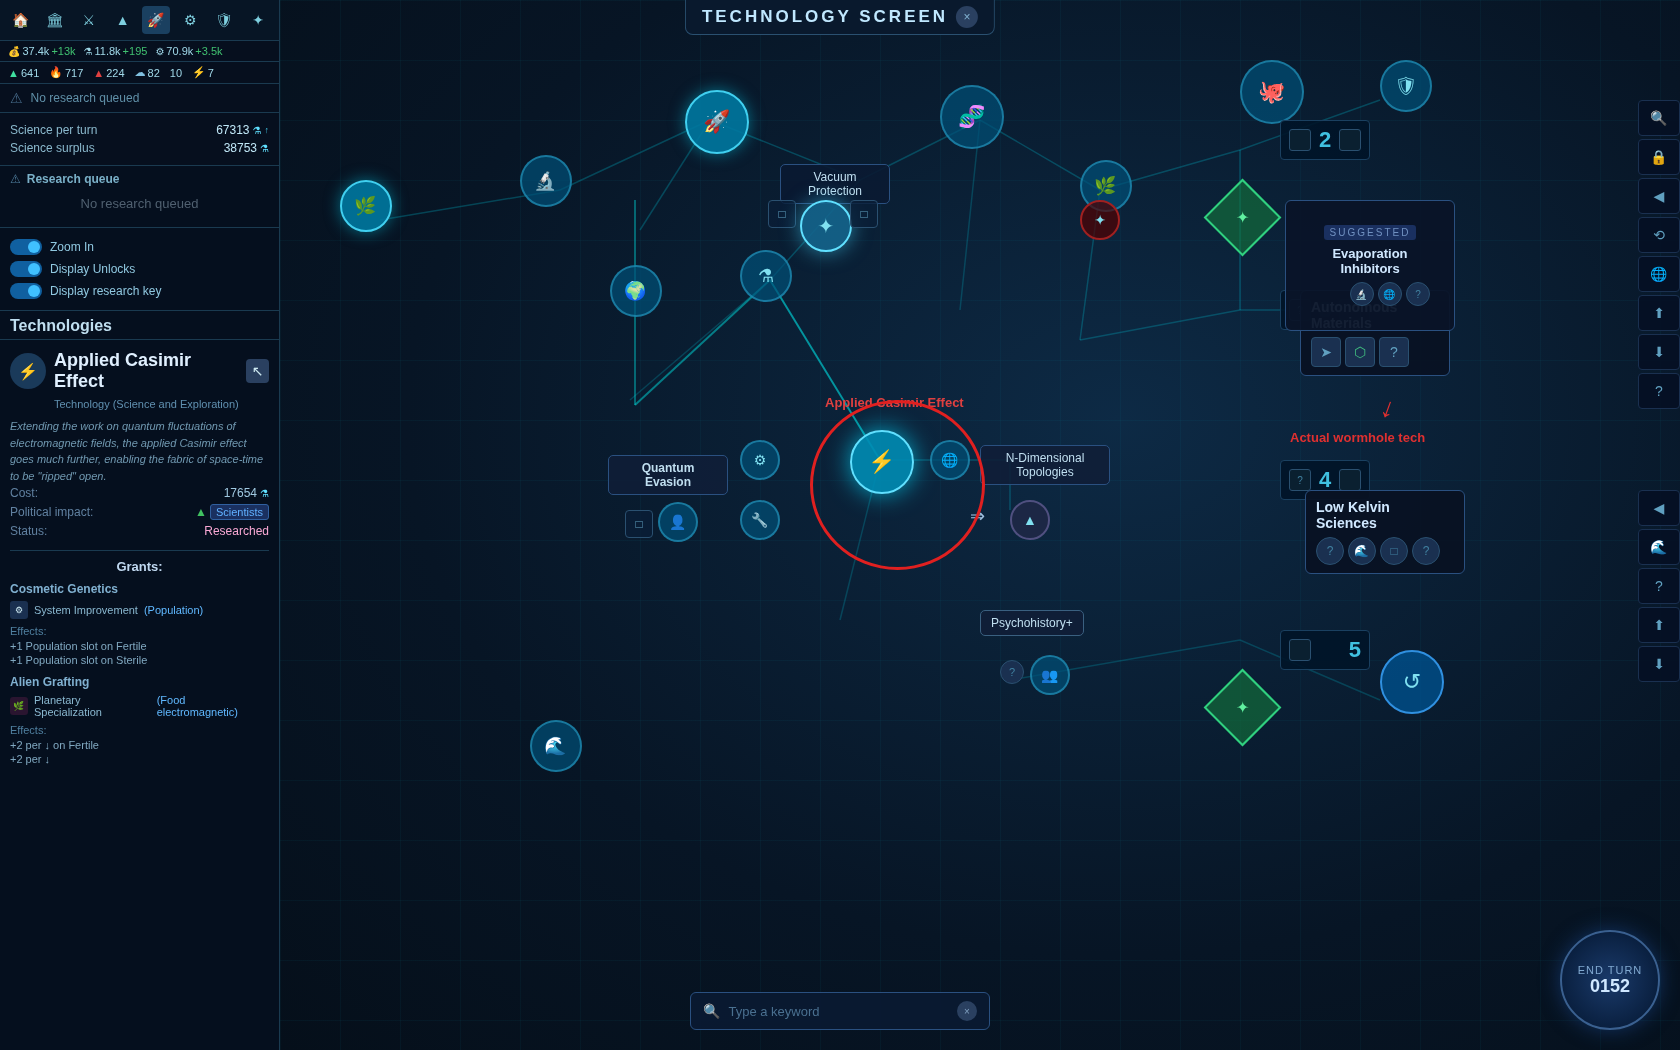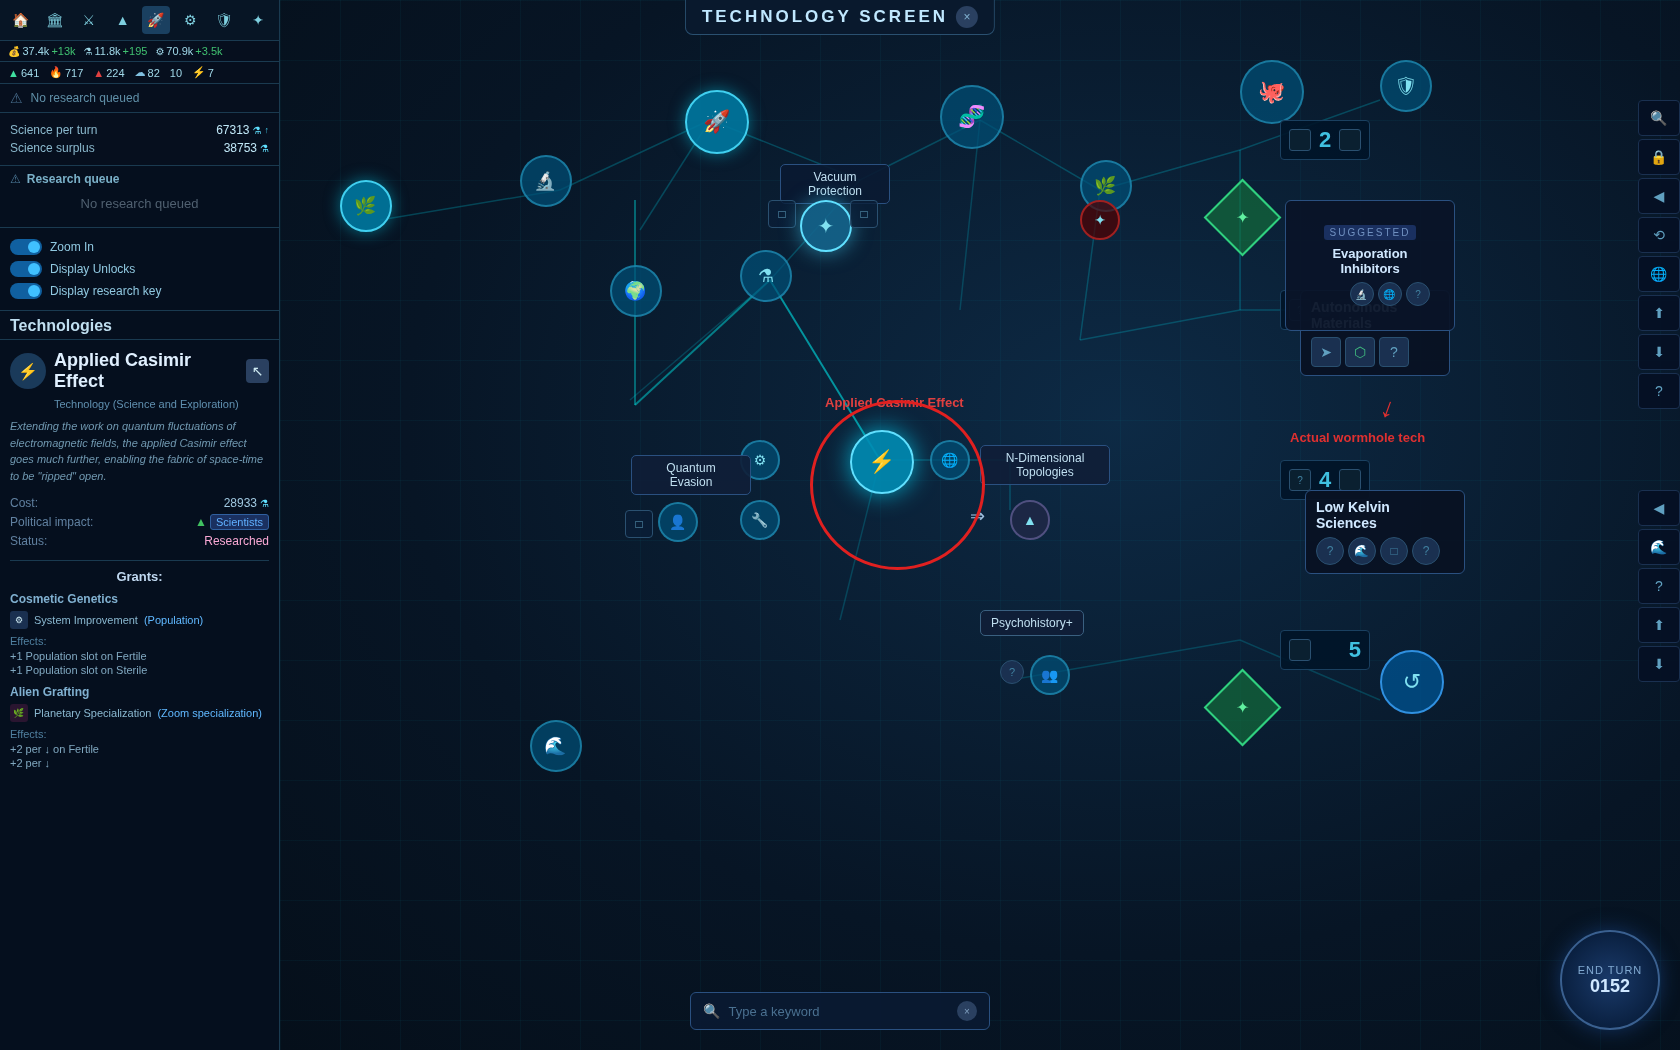--- a/index.html
+++ b/index.html
@@ -202,21 +202,20 @@
       font-size: 11px;
       color: #6090b0;
       margin-bottom: 8px;
       padding-left: 44px;
     }
 
     .tech-description {
       font-size: 11px;
       color: #7098b0;
       line-height: 1.5;
-      margin-bottom: 10px;
       font-style: italic;
     }
 
     .detail-row {
       display: flex;
       justify-content: space-between;
       align-items: center;
       font-size: 12px;
       padding: 2px 0;
     }
@@ -709,21 +708,21 @@
     <span style="white-space:pre-line;">N-Dimensional
 Topologies</span>
   </div>
 
   <div class="arrow-right" style="left:690px; top:505px;">⇒</div>
 
   <div class="tech-node" style="left:730px; top:500px;">
     <div class="node-circle small" style="background:rgba(30,40,70,0.9); border-color:#505080;">▲</div>
   </div>
 
-  <div class="quantum-box" style="left:351px; top:455px; width:120px;">
+  <div class="quantum-box" style="left:328px; top:455px; width:120px;font-weight:bold;">
     <span style="white-space:pre-line;">Quantum
 Evasion</span>
   </div>
 
   <div class="small-icon-node" style="left:345px; top:510px;">□</div>
   <div class="tech-node" style="left:378px; top:502px;">
     <div class="node-circle small">👤</div>
   </div>
 
   <div class="tech-node" style="left:330px; top:265px;">
@@ -966,21 +965,21 @@
       <div class="tech-cursor">↖</div>
     </div>
 
     <div class="tech-category">Technology (Science and Exploration)</div>
 
     <p class="tech-description">Extending the work on quantum fluctuations of electromagnetic fields, the applied Casimir effect goes much further, enabling the fabric of space-time to be "ripped" open.</p>
 
     <div class="detail-row">
       <span class="detail-label">Cost:</span>
       <span class="detail-value">
-        <span>28933</span>
+        <span>17654</span>
         <span class="science-icon">⚗</span>
       </span>
     </div>
 
     <div class="detail-row">
       <span class="detail-label">Political impact:</span>
       <span class="detail-value political">
         <span style="color:#40c060;">▲</span>
         <span class="scientists-badge">Scientists</span>
       </span>
@@ -1000,21 +999,21 @@
       <span class="grant-item-link">(Population)</span>
     </div>
     <div class="effects-label">Effects:</div>
     <div class="effect-line">+1 Population slot on Fertile</div>
     <div class="effect-line">+1 Population slot on Sterile</div>
 
     <div class="grant-category">Alien Grafting</div>
     <div class="grant-item">
       <div class="grant-item-icon" style="background:#2a1530;border-color:#502060;">🌿</div>
       <span class="grant-item-text">Planetary Specialization</span>
-      <span class="grant-item-link">(Zoom specialization)</span>
+      <span class="grant-item-link">(Food electromagnetic)</span>
     </div>
     <div class="effects-label">Effects:</div>
     <div class="effect-line">+2 per ↓ on Fertile</div>
     <div class="effect-line">+2 per ↓</div>
   </div>
 </div>
 
 <div id="end-turn-btn">
   <span class="end-turn-text">END TURN</span>
   <span class="end-turn-num">0152</span>

